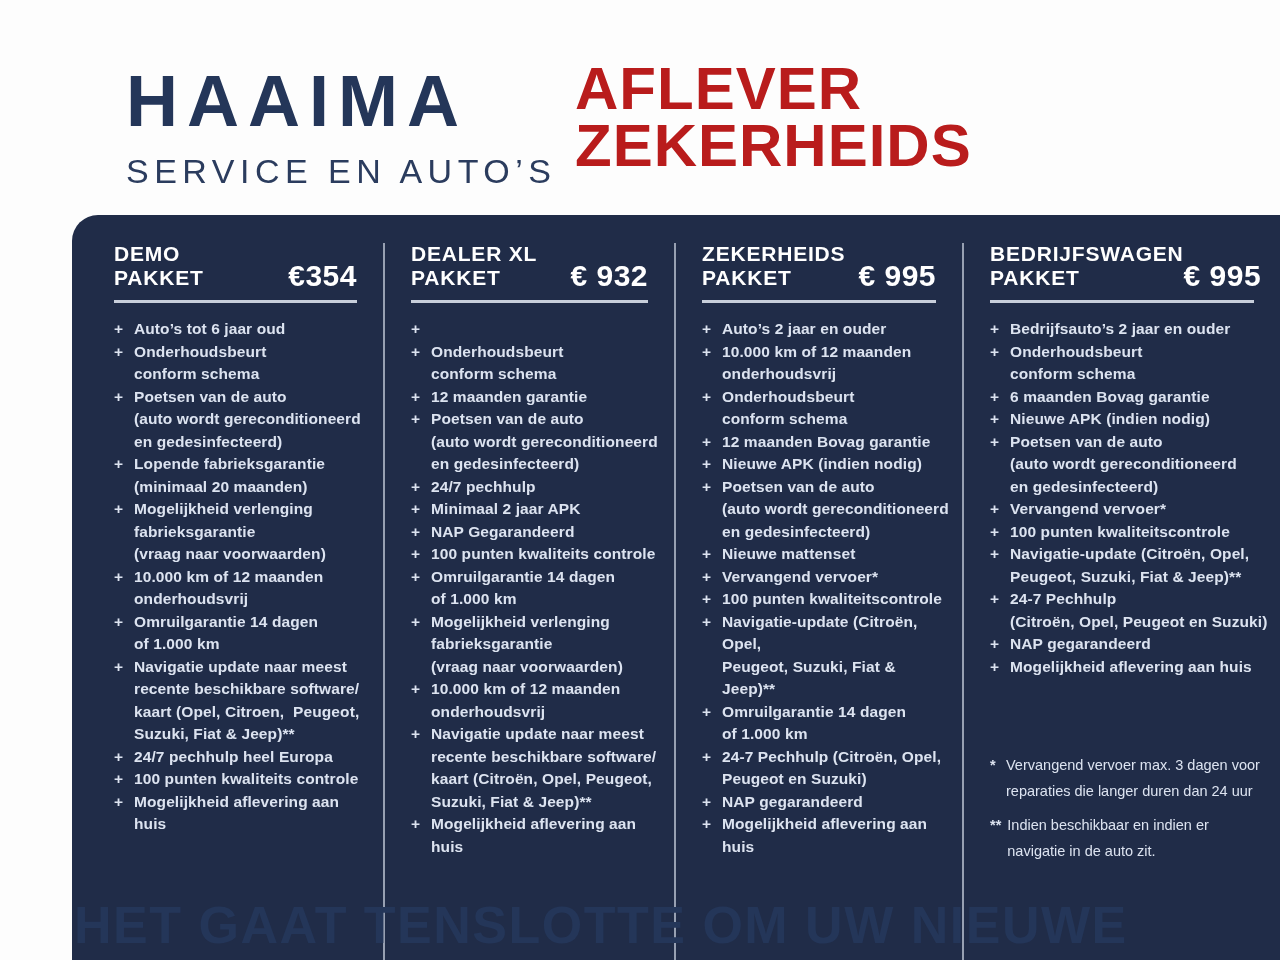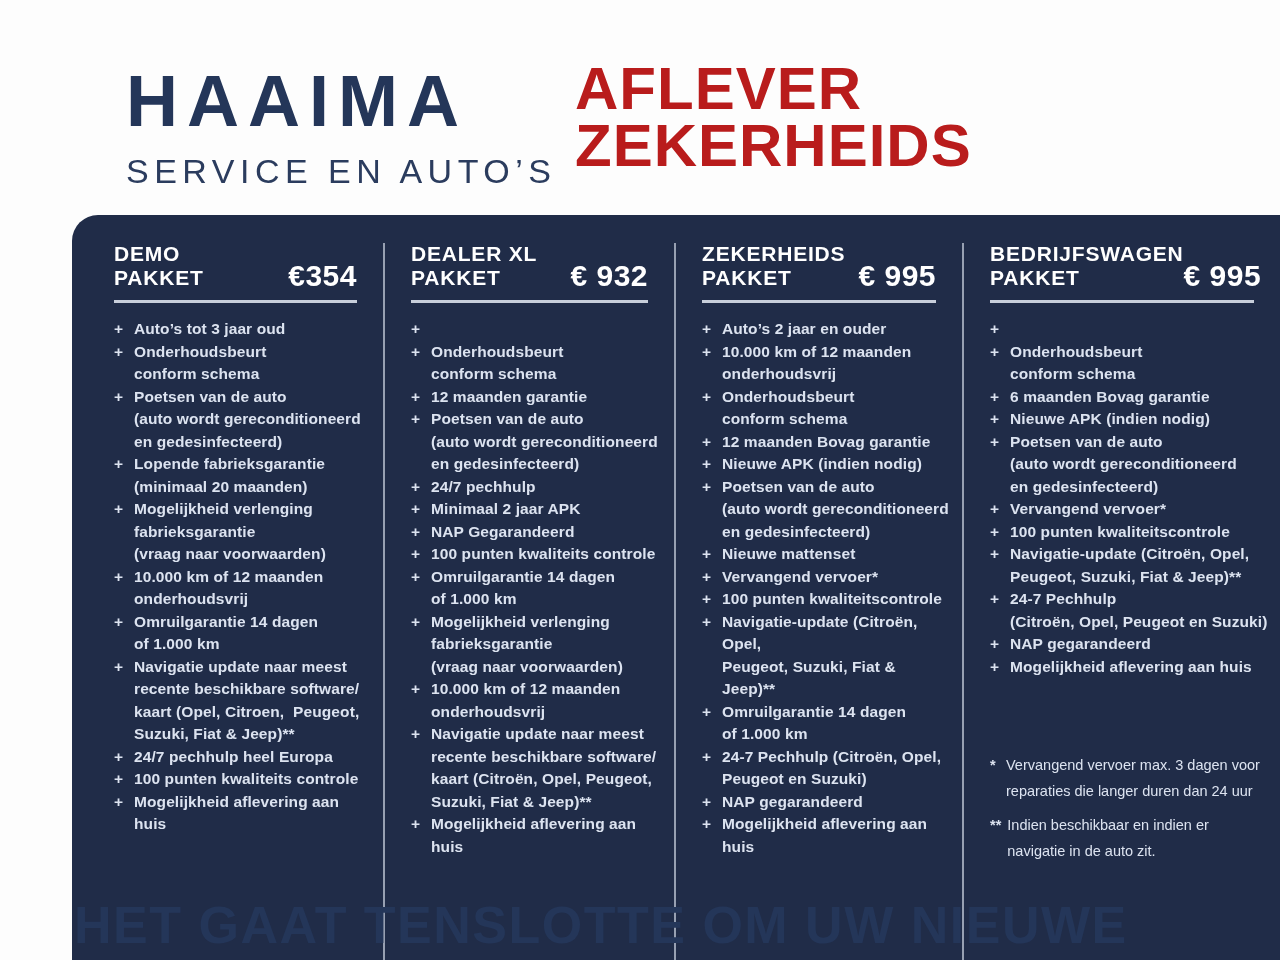--- a/index.html
+++ b/index.html
@@ -121,21 +121,21 @@
       <div class="pkg-title">
         <div>DEMO</div>
         <div>PAKKET</div>
       </div>
       <div class="pkg-price">€354</div>
     </div>
     <div class="pkg-underline"></div>
     <ul class="pkg-items">
           <li>
             <span class="marker">+</span>
-            <span class="item-text">Auto’s tot 3 jaar oud</span>
+            <span class="item-text">Auto’s tot 6 jaar oud</span>
           </li>
           <li>
             <span class="marker">+</span>
             <span class="item-text">Onderhoudsbeurt
 conform schema</span>
           </li>
           <li>
             <span class="marker">+</span>
             <span class="item-text">Poetsen van de auto
 (auto wordt gereconditioneerd
@@ -342,20 +342,21 @@
       <div class="pkg-title">
         <div>BEDRIJFSWAGEN</div>
         <div>PAKKET</div>
       </div>
       <div class="pkg-price">€ 995</div>
     </div>
     <div class="pkg-underline"></div>
     <ul class="pkg-items">
           <li>
             <span class="marker">+</span>
+            <span class="item-text">Bedrijfsauto’s 2 jaar en ouder</span>
           </li>
           <li>
             <span class="marker">+</span>
             <span class="item-text">Onderhoudsbeurt
 conform schema</span>
           </li>
           <li>
             <span class="marker">+</span>
             <span class="item-text">6 maanden Bovag garantie</span>
           </li>

